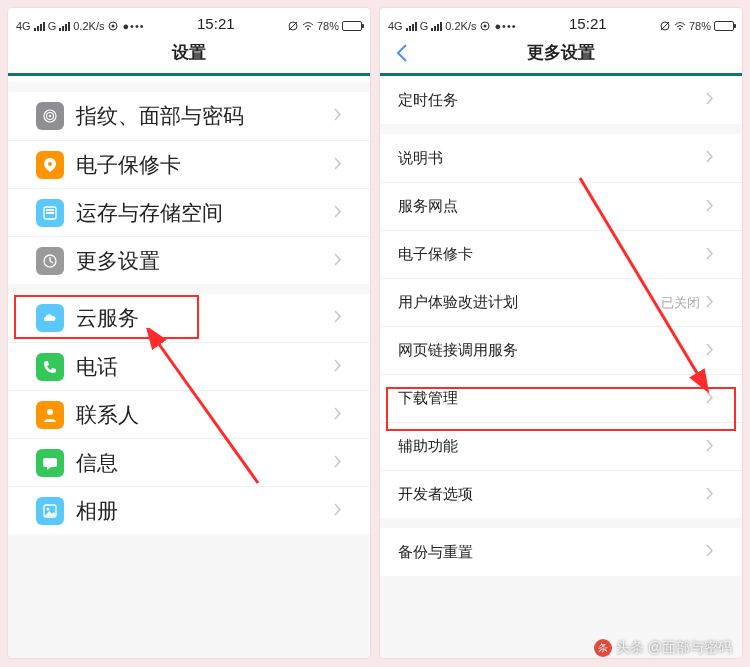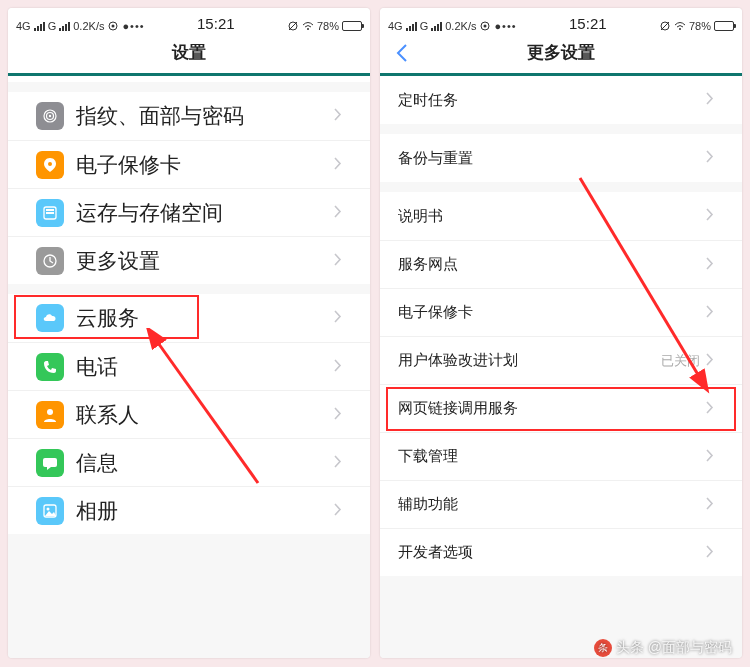--- a/index.html
+++ b/index.html
@@ -351,28 +351,20 @@
         <div class="group">
           <div class="row no-icon">
             <span class="label">定时任务</span>
             <span class="chevron"><svg width="8" height="13" viewBox="0 0 8 13">
                 <path d="M1 1 L6 6.5 L1 12" fill="none" stroke="#c7c7cc" stroke-width="1.6"></path>
               </svg></span>
           </div>
         </div>
         <div class="group">
           <div class="row no-icon">
-            <span class="label">备份与重置</span>
-            <span class="chevron"><svg width="8" height="13" viewBox="0 0 8 13">
-                <path d="M1 1 L6 6.5 L1 12" fill="none" stroke="#c7c7cc" stroke-width="1.6"></path>
-              </svg></span>
-          </div>
-        </div>
-        <div class="group">
-          <div class="row no-icon">
             <span class="label">说明书</span>
             <span class="chevron"><svg width="8" height="13" viewBox="0 0 8 13">
                 <path d="M1 1 L6 6.5 L1 12" fill="none" stroke="#c7c7cc" stroke-width="1.6"></path>
               </svg></span>
           </div>
           <div class="row no-icon">
             <span class="label">服务网点</span>
             <span class="chevron"><svg width="8" height="13" viewBox="0 0 8 13">
                 <path d="M1 1 L6 6.5 L1 12" fill="none" stroke="#c7c7cc" stroke-width="1.6"></path>
               </svg></span>
@@ -403,20 +395,28 @@
               </svg></span>
           </div>
           <div class="row no-icon">
             <span class="label">辅助功能</span>
             <span class="chevron"><svg width="8" height="13" viewBox="0 0 8 13">
                 <path d="M1 1 L6 6.5 L1 12" fill="none" stroke="#c7c7cc" stroke-width="1.6"></path>
               </svg></span>
           </div>
           <div class="row no-icon">
             <span class="label">开发者选项</span>
+            <span class="chevron"><svg width="8" height="13" viewBox="0 0 8 13">
+                <path d="M1 1 L6 6.5 L1 12" fill="none" stroke="#c7c7cc" stroke-width="1.6"></path>
+              </svg></span>
+          </div>
+        </div>
+        <div class="group">
+          <div class="row no-icon">
+            <span class="label">备份与重置</span>
             <span class="chevron"><svg width="8" height="13" viewBox="0 0 8 13">
                 <path d="M1 1 L6 6.5 L1 12" fill="none" stroke="#c7c7cc" stroke-width="1.6"></path>
               </svg></span>
           </div>
         </div>
       </div>
 
     <div class="highlight-box" style="left:6px; top:379px; width:350px; height:44px;"></div>
 
     <svg class="arrow" style="left:190px; top:160px;" width="170" height="230">

